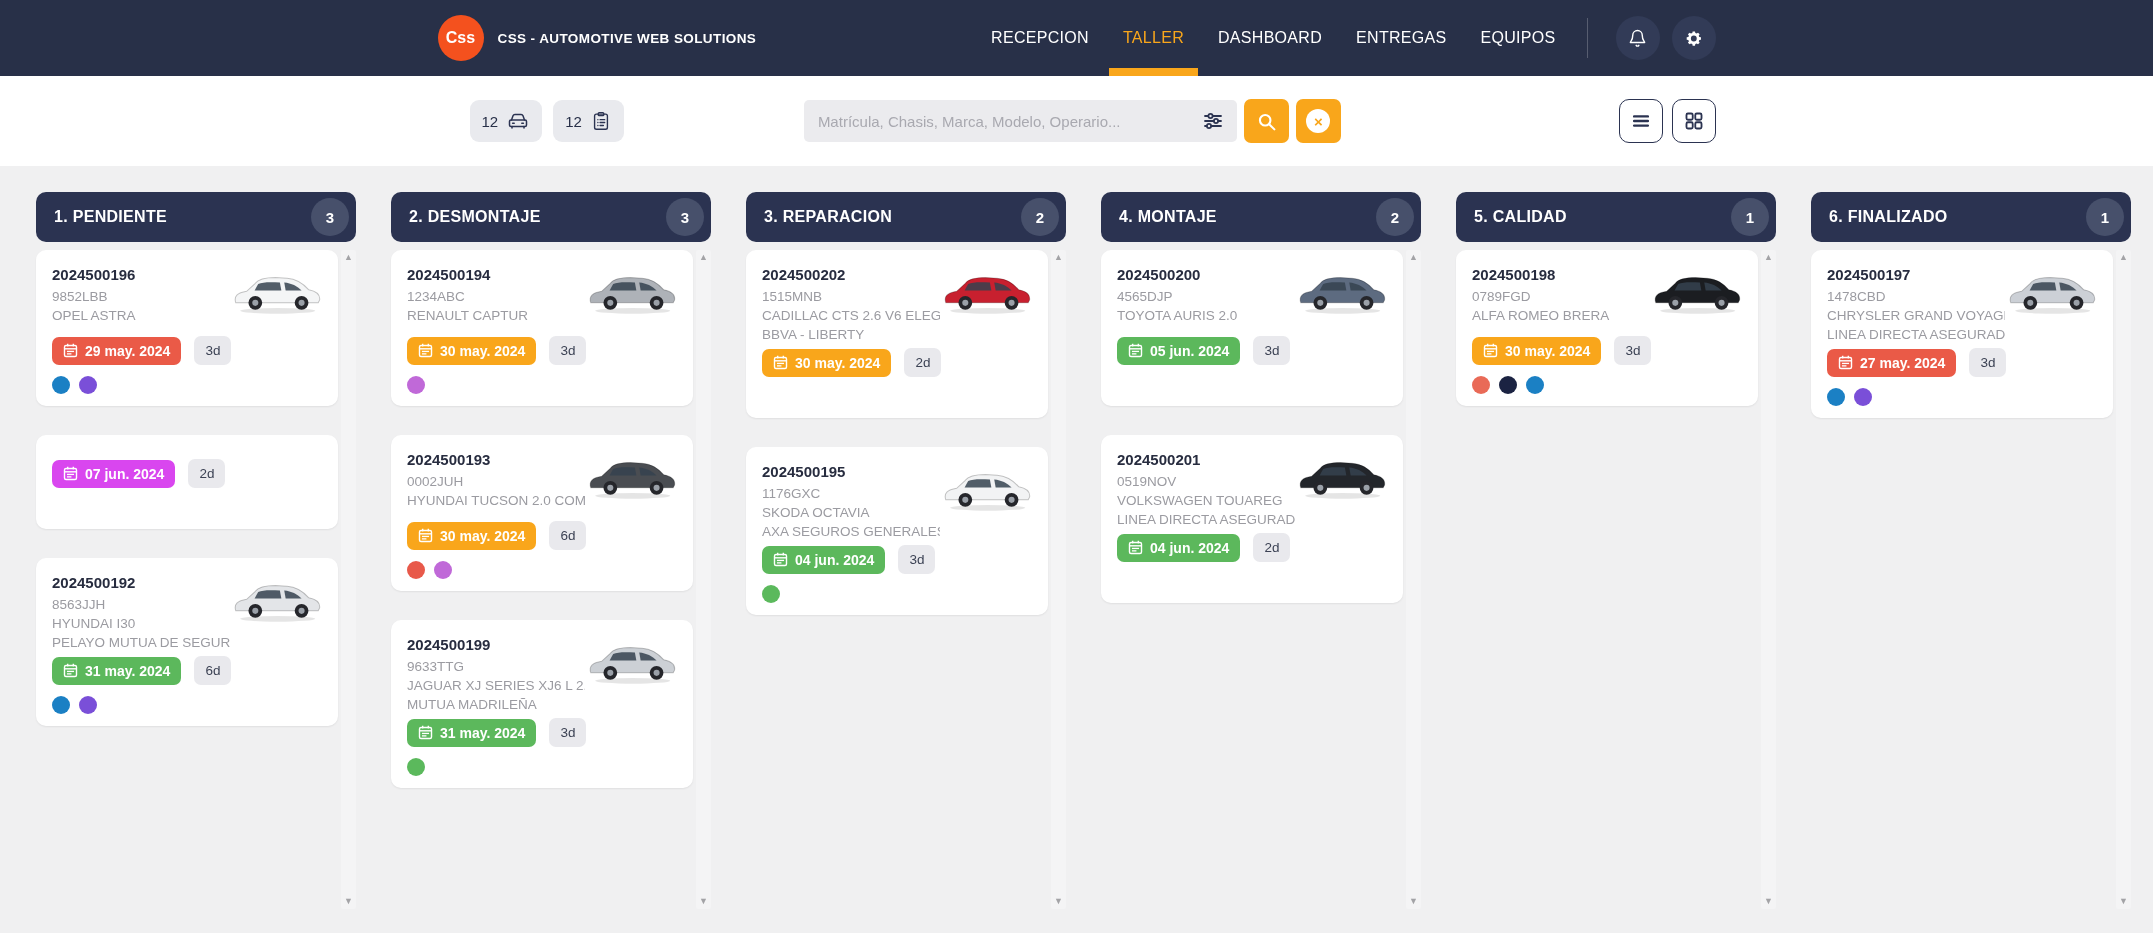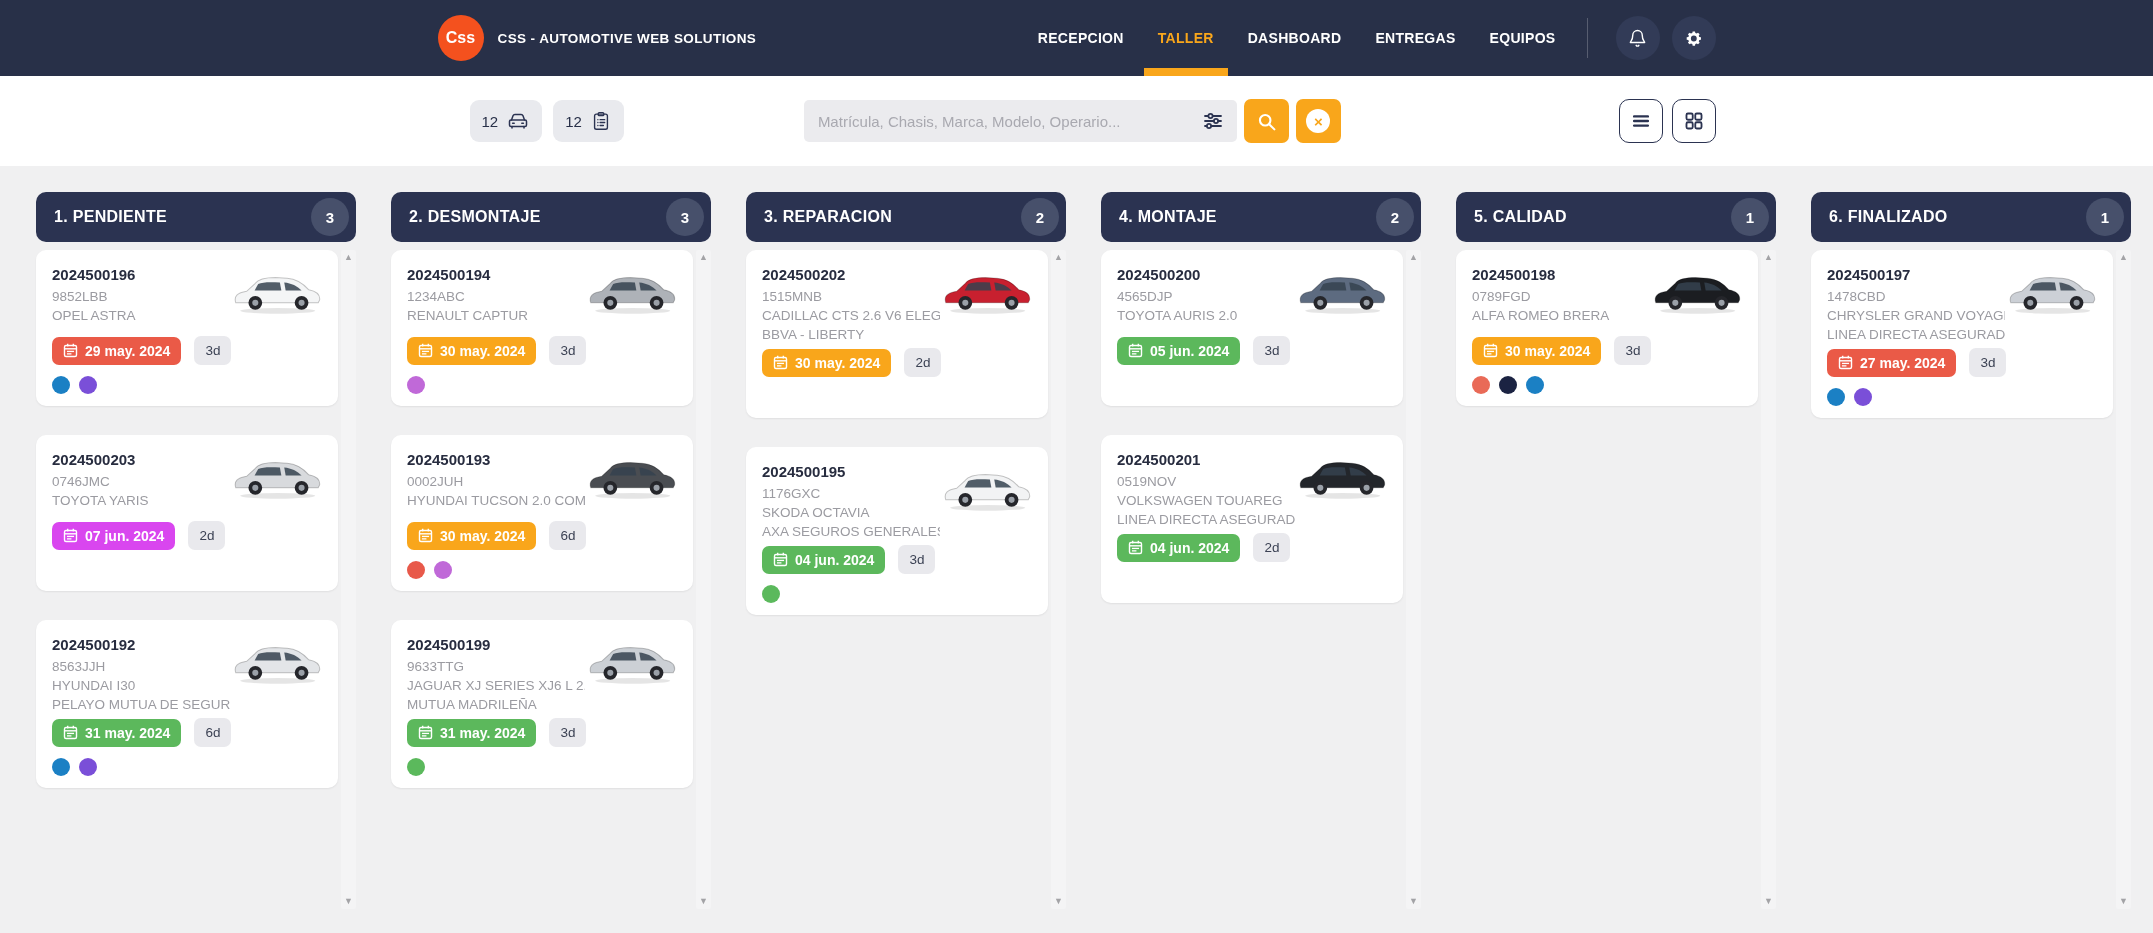--- a/index.html
+++ b/index.html
@@ -21,21 +21,21 @@
     background:#f4511e; color:#fff;
     display:flex; align-items:center; justify-content:center;
     font-weight:bold; font-size:16px; flex:none;
   }
   .brand {
     color:#fff; font-size:13.5px; font-weight:600;
     letter-spacing:.4px; margin-left:14px; white-space:nowrap;
   }
   .nav-links { margin-left:auto; display:flex; height:100%; align-items:stretch; }
   .nav-link {
-    color:#fff; font-size:14px; font-weight:700; letter-spacing:.3px;
+    color:#fff; font-size:16px; font-weight:400; letter-spacing:.3px;
     display:flex; align-items:center; padding:0 17px;
     position:relative; cursor:pointer; text-decoration:none; white-space:nowrap;
   }
   .nav-link.active { color:#f9a61b; }
   .nav-link.active::after {
     content:""; position:absolute; left:3px; right:3px; bottom:0;
     height:8px; background:#f9a61b;
   }
   .nav-divider { width:1px; height:40px; background:rgba(255,255,255,.22); margin:0 16px 0 14px; align-self:center; }
   .icon-btn {
@@ -290,37 +290,20 @@
                 <span>29 may. 2024</span>
               </span>
               <span class="days-badge">3d</span>
             </div>
             <div class="dots">
               <span class="dot" style="background: rgb(27, 128, 196);"></span>
               <span class="dot" style="background: rgb(122, 79, 216);"></span>
             </div>
           </div>
           <div class="card">
-            <div class="card-top">
-              <div class="card-text">
-                <div class="order-no">2024500203</div>
-                <div class="muted-line">0746JMC</div>
-                <div class="muted-line">TOYOTA YARIS</div>
-              </div>
-              <div class="car-img"><svg viewBox="0 0 130 66" width="94" height="58">
-    <ellipse cx="66" cy="59" rx="52" ry="4" fill="rgba(0,0,0,0.10)"></ellipse>
-    <path d="M8 48 C5 39 10 34 23 32 L35 21 C39 15 49 13 63 13 L79 14 C93 15 101 21 109 30 C119 32 125 36 124 44 L122 48 Z" fill="#d8dadd" stroke="rgba(0,0,0,0.22)" stroke-width="1.4"></path>
-    <path d="M39 22 L34 31 L71 31 L69 20 C57 19 45 19 39 22 Z" fill="#35424f" opacity="0.85"></path>
-    <path d="M75 20 L77 31 L99 31 C93 25 85 21 75 20 Z" fill="#35424f" opacity="0.85"></path>
-    <circle cx="35" cy="48" r="9.5" fill="#25262b"></circle>
-                  <circle cx="35" cy="48" r="4.2" fill="#9aa0a8"></circle>
-    <circle cx="99" cy="48" r="9.5" fill="#25262b"></circle>
-                  <circle cx="99" cy="48" r="4.2" fill="#9aa0a8"></circle>
-  </svg></div>
-            </div>
             <div class="badges">
               <span class="date-badge" style="background: #d946ef;">
                 <svg viewBox="0 0 16 16" width="15" height="15">
     <rect x="1.6" y="2.6" width="12.8" height="11.8" rx="1.6" fill="none" stroke="#fff" stroke-width="1.5"></rect>
     <line x1="1.6" y1="6.2" x2="14.4" y2="6.2" stroke="#fff" stroke-width="1.5"></line>
     <line x1="5" y1="0.8" x2="5" y2="3.6" stroke="#fff" stroke-width="1.5"></line>
     <line x1="11" y1="0.8" x2="11" y2="3.6" stroke="#fff" stroke-width="1.5"></line>
     <line x1="4.2" y1="9" x2="11.8" y2="9" stroke="#fff" stroke-width="1.4"></line>
     <line x1="4.2" y1="11.6" x2="9" y2="11.6" stroke="#fff" stroke-width="1.4"></line>
   </svg>

